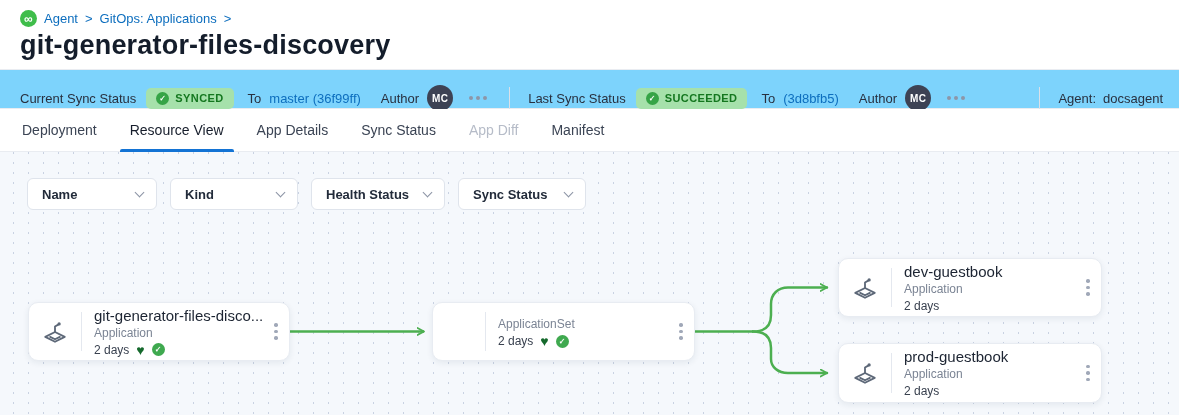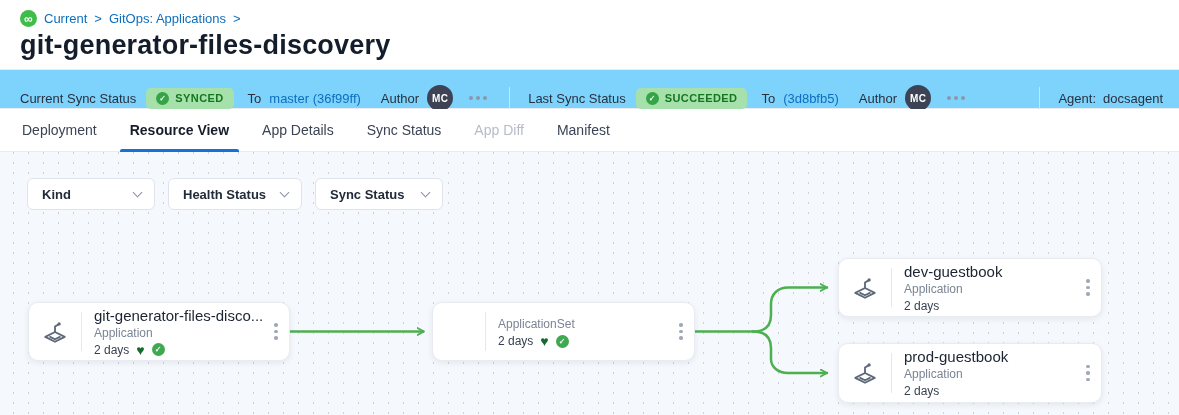--- a/index.html
+++ b/index.html
@@ -35,21 +35,21 @@
   .sb-divider { width:1px; height:22px; background:#dbe0e8; margin:0 18px; }
   .agent-group { margin-left:auto; display:flex; align-items:center; }
   .agent-label { color:#28303f; }
   .agent-value { margin-left:7px; color:#28303f; }
 
   
   .tabs { position:absolute; top:109px; left:0; right:0; height:43px; background:#fff;
           border-bottom:1px solid #e9ecf1; display:flex; align-items:stretch; padding-left:12px; }
   .tab { display:flex; align-items:center; padding:0 10px; margin-right:13px; font-size:14px; color:#3b4454;
          position:relative; cursor:pointer; }
-  .tab.active { font-weight:700; color:#161d2b; }
+  .tab.active { font-weight:400; color:#161d2b; }
   .tab.active::after { content:""; position:absolute; left:0; right:0; bottom:-1px; height:3px;
                        background:#1373d4; border-radius:2px 2px 0 0; }
   .tab.disabled { color:#b6bcc8; cursor:default; }
 
   
   .graph { position:absolute; top:152px; left:0; right:0; bottom:0; background:#f5f8fc;
            background-image:radial-gradient(circle, #c9d2e2 1.1px, transparent 1.1px);
            background-size:15px 10px; background-position:6px 6px; }
 
   .filters { position:absolute; top:26px; left:27px; display:flex; gap:13px; }
@@ -81,21 +81,21 @@
   .kebab i { width:3.5px; height:3.5px; border-radius:50%; background:#a0a8b8; display:block; }
 </style>
 </head>
 <body>
 
 <div class="page">
 
   <div class="header">
     <div class="breadcrumb">
       <span class="gitops-logo">∞</span>
-      <span class="crumb-link">Current</span>
+      <span class="crumb-link">Agent</span>
       <span class="crumb-sep">&gt;</span>
       <span class="crumb-link">GitOps: Applications</span>
       <span class="crumb-sep">&gt;</span>
     </div>
     <div class="page-title">git-generator-files-discovery</div>
   </div>
 
   <div class="status-bar">
     <span class="sb-label">Current Sync Status</span>
     <span class="badge">
@@ -138,20 +138,24 @@
     <div class="tab active">Resource View</div>
     <div class="tab">App Details</div>
     <div class="tab">Sync Status</div>
     <div class="tab disabled">App Diff</div>
     <div class="tab">Manifest</div>
   </div>
 
   <div class="graph">
 
     <div class="filters">
+      <div class="filter f-name">
+        <span>Name</span>
+        <span class="chev"></span>
+      </div>
       <div class="filter f-kind">
         <span>Kind</span>
         <span class="chev"></span>
       </div>
       <div class="filter f-health">
         <span>Health Status</span>
         <span class="chev"></span>
       </div>
       <div class="filter f-sync">
         <span>Sync Status</span>

